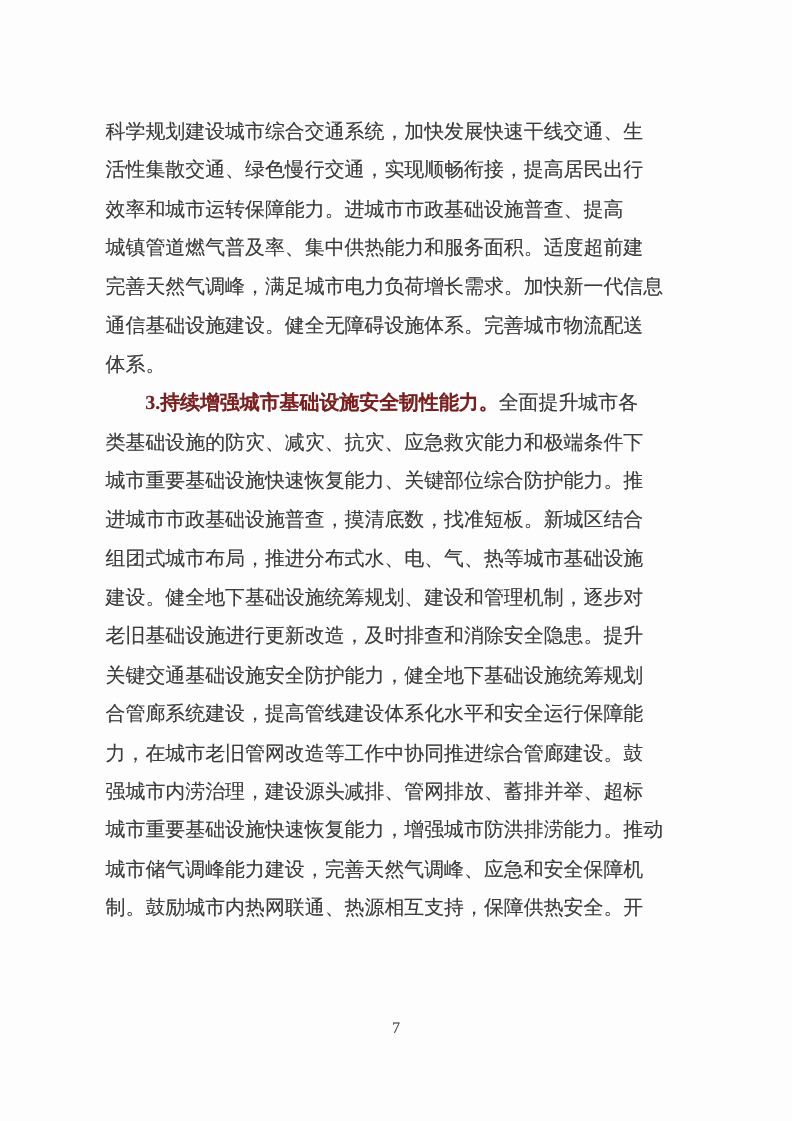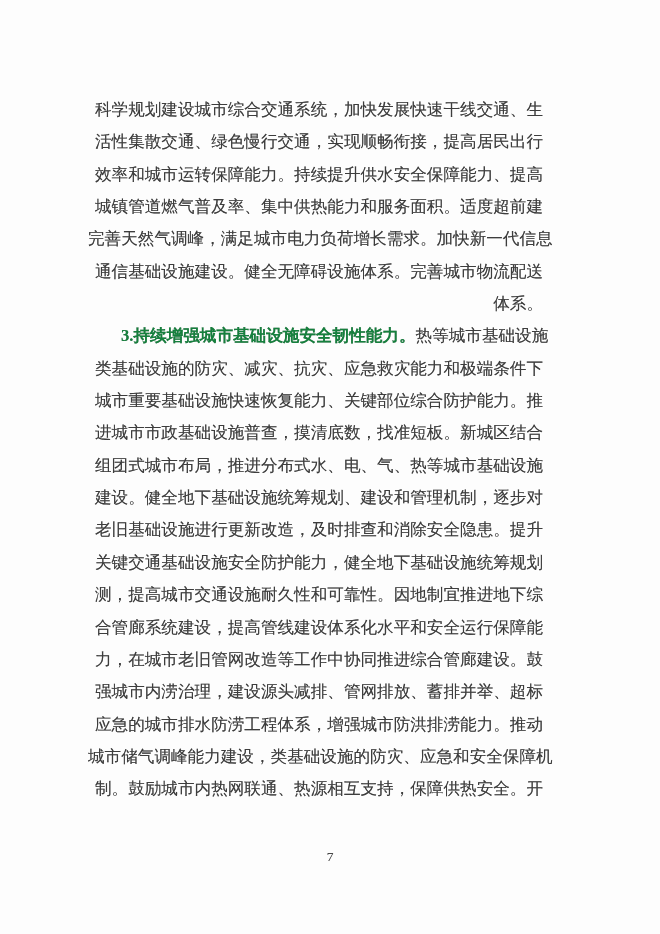--- a/index.html
+++ b/index.html
@@ -25,67 +25,65 @@
     top: 94px;
     width: 455px;
     color: #3d3d3d;
     font-size: 16.6px;
     line-height: 32.35px;
     text-shadow: 0 0 0.5px rgba(70,70,70,0.55);
   }
   .line {
     white-space: nowrap;
     height: 32.35px;
-    text-align: right;
   }
   .indent {
     text-indent: 33px;
   }
   .bold {
     font-weight: bold;
-    color: #15803d;
+    color: #7f1d1d;
   }
   .pagenum {
     position: absolute;
     top: 849px;
     left: 0;
     width: 660px;
     text-align: center;
     font-size: 13.5px;
     color: #474747;
     text-shadow: 0 0 0.5px rgba(70,70,70,0.4);
   }
 </style>
 </head>
 <body>
 
 <div class="page">
   <div class="textblock">
 
     <div class="line">科学规划建设城市综合交通系统，加快发展快速干线交通、生</div>
     <div class="line">活性集散交通、绿色慢行交通，实现顺畅衔接，提高居民出行</div>
-    <div class="line">效率和城市运转保障能力。持续提升供水安全保障能力、提高</div>
+    <div class="line">效率和城市运转保障能力。进城市市政基础设施普查、提高</div>
     <div class="line">城镇管道燃气普及率、集中供热能力和服务面积。适度超前建</div>
     <div class="line">完善天然气调峰，满足城市电力负荷增长需求。加快新一代信息</div>
     <div class="line">通信基础设施建设。健全无障碍设施体系。完善城市物流配送</div>
     <div class="line">体系。</div>
 
-    <div class="line indent"><span class="bold">3.持续增强城市基础设施安全韧性能力。</span><span>热等城市基础设施</span></div>
+    <div class="line indent"><span class="bold">3.持续增强城市基础设施安全韧性能力。</span><span>全面提升城市各</span></div>
 
     <div class="line">类基础设施的防灾、减灾、抗灾、应急救灾能力和极端条件下</div>
     <div class="line">城市重要基础设施快速恢复能力、关键部位综合防护能力。推</div>
     <div class="line">进城市市政基础设施普查，摸清底数，找准短板。新城区结合</div>
     <div class="line">组团式城市布局，推进分布式水、电、气、热等城市基础设施</div>
     <div class="line">建设。健全地下基础设施统筹规划、建设和管理机制，逐步对</div>
     <div class="line">老旧基础设施进行更新改造，及时排查和消除安全隐患。提升</div>
     <div class="line">关键交通基础设施安全防护能力，健全地下基础设施统筹规划</div>
-    <div class="line">测，提高城市交通设施耐久性和可靠性。因地制宜推进地下综</div>
     <div class="line">合管廊系统建设，提高管线建设体系化水平和安全运行保障能</div>
     <div class="line">力，在城市老旧管网改造等工作中协同推进综合管廊建设。鼓</div>
     <div class="line">强城市内涝治理，建设源头减排、管网排放、蓄排并举、超标</div>
-    <div class="line">应急的城市排水防涝工程体系，增强城市防洪排涝能力。推动</div>
-    <div class="line">城市储气调峰能力建设，类基础设施的防灾、应急和安全保障机</div>
+    <div class="line">城市重要基础设施快速恢复能力，增强城市防洪排涝能力。推动</div>
+    <div class="line">城市储气调峰能力建设，完善天然气调峰、应急和安全保障机</div>
     <div class="line">制。鼓励城市内热网联通、热源相互支持，保障供热安全。开</div>
 
   </div>
 
   <div class="pagenum">7</div>
 </div>
 
 </body></html>

